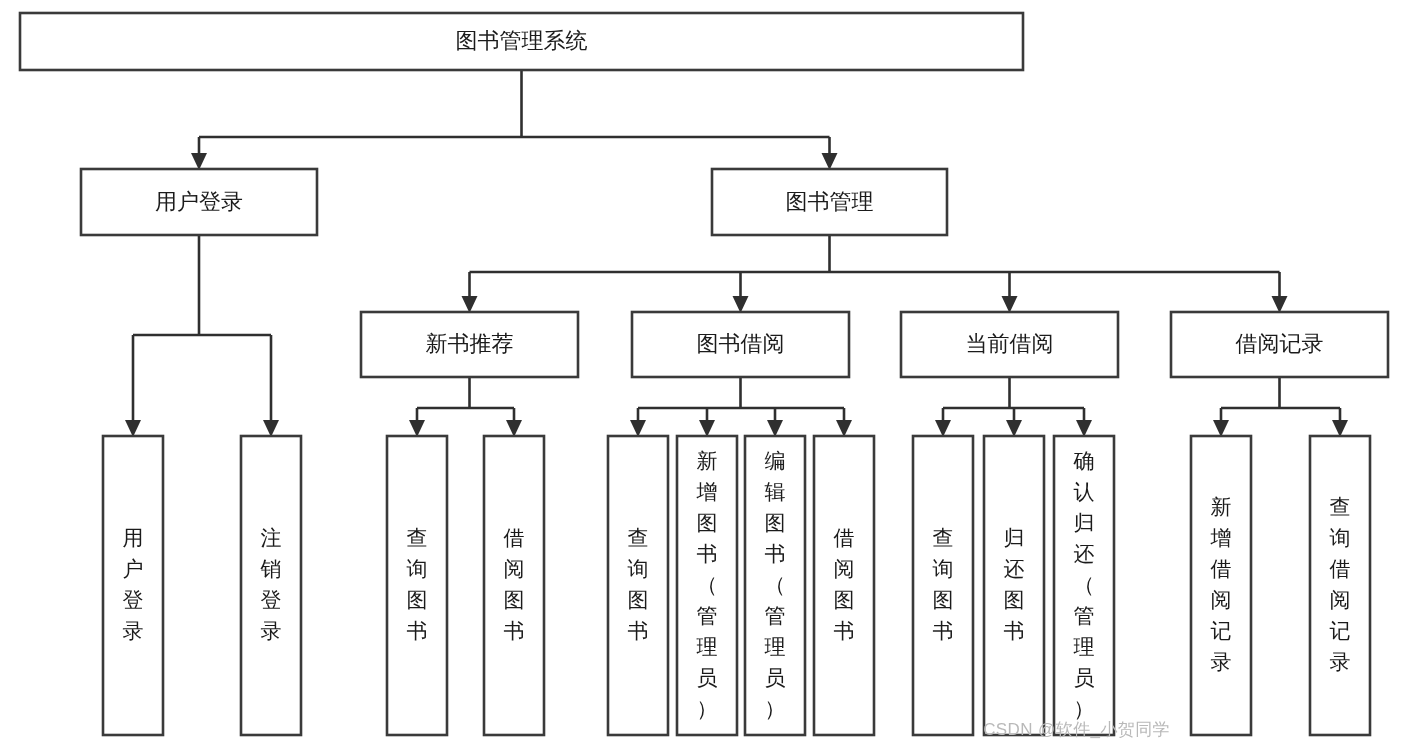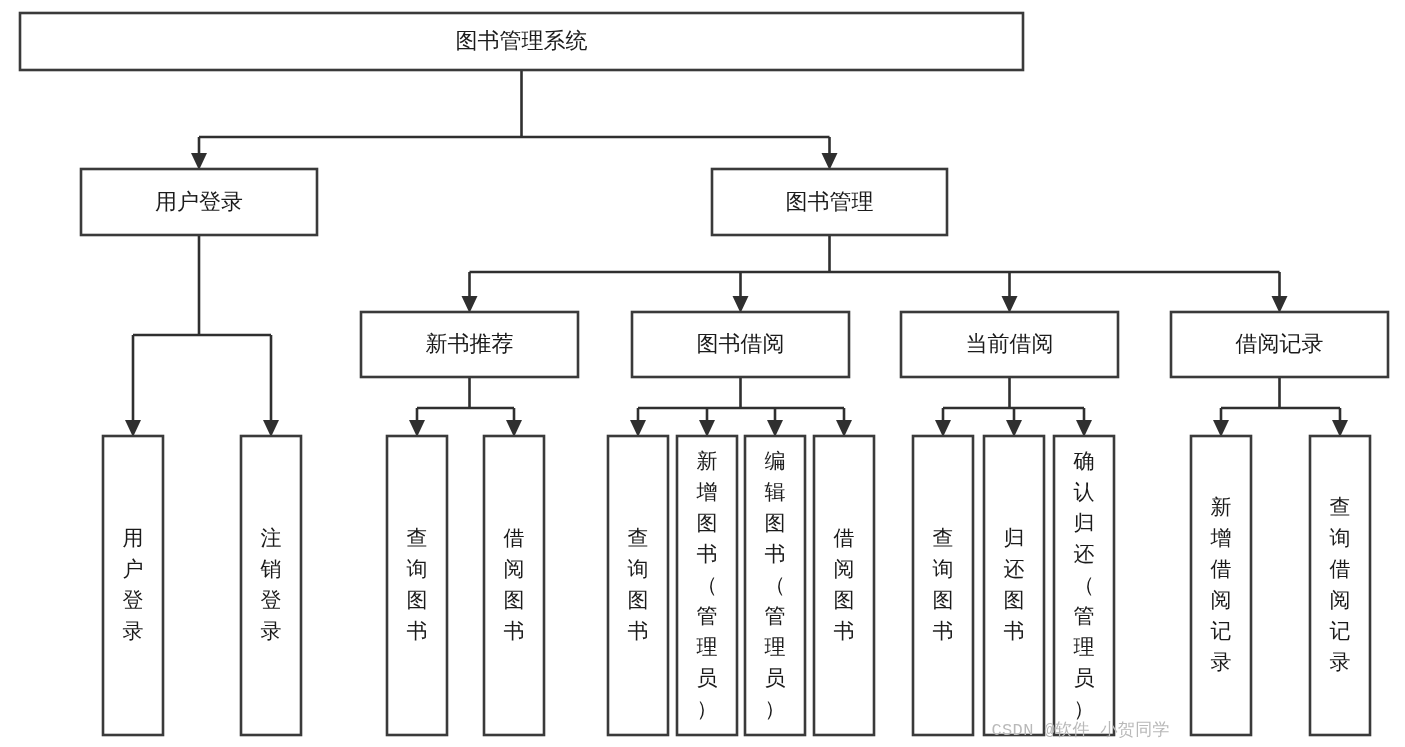--- a/index.html
+++ b/index.html
@@ -39,21 +39,21 @@
   .arrow-head{fill:#2f2f2f;}
 
   .watermark{
     position:absolute;
     right:10px;
     bottom:6px;
     font-size:17px;
     color:#b9b9b9;
     letter-spacing:0.4px;
     white-space:nowrap;
-    font-family:Liberation Mono, monospace;
+    font-family:Liberation Sans, sans-serif;
     pointer-events:none;
   }
 </style>
 </head>
 <body>
 
 <div id="diagram-root">
   <svg id="tree-svg" viewBox="0 0 1405 747">
     <g id="connector-layer">
         <g>

